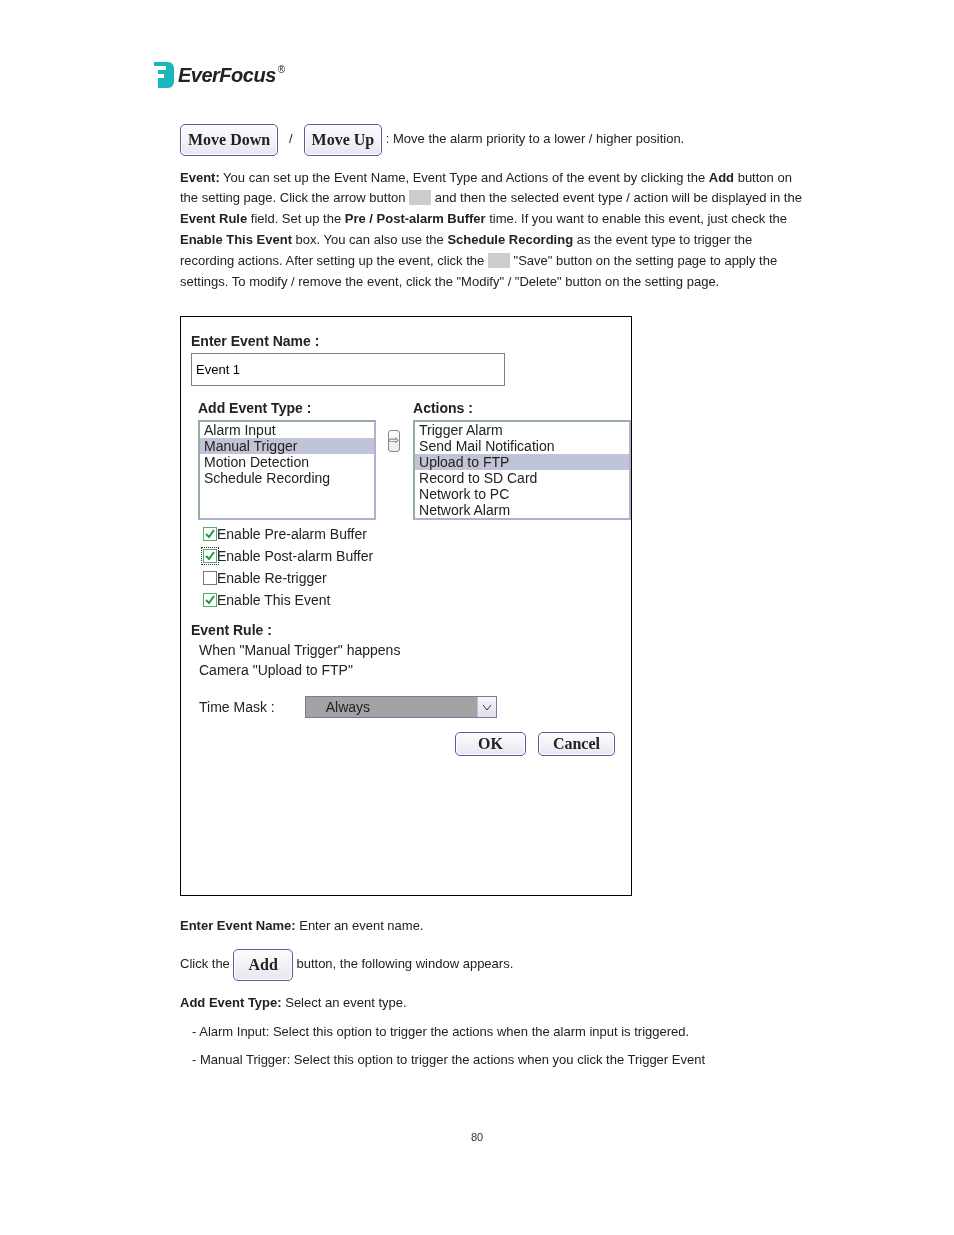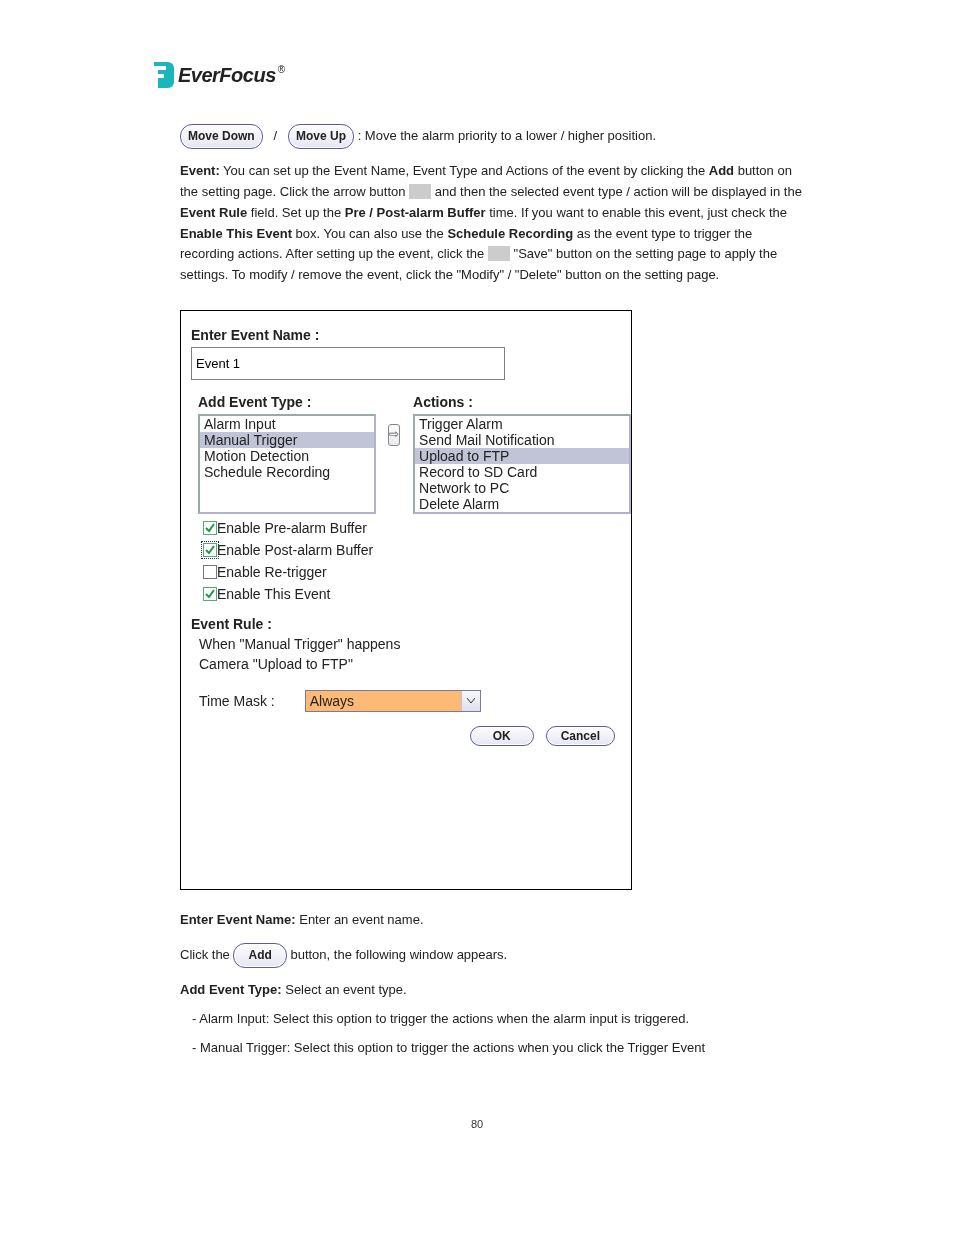--- a/index.html
+++ b/index.html
@@ -37,24 +37,24 @@
     font-size: 10px;
     vertical-align: top;
     margin-left: 2px;
   }
 
   
   .soft-btn {
     display: inline-block;
     border: 1px solid #5a5aa0;
     background: linear-gradient(#fdfdfd, #e6e6f2);
-    border-radius: 12px;
-    font-family: Liberation Sans, sans-serif;
+    border-radius: 5px;
+    font-family: Liberation Serif, serif;
     font-weight: bold;
-    font-size: 12px;
+    font-size: 16px;
     padding: 2px 7px;
     box-shadow: inset 0 0 0 1px #ffffff;
     vertical-align: middle;
   }
   .soft-btn-wide { padding: 2px 14px; }
 
   .body-text {
     font-size: 13px;
     line-height: 1.6;
     margin: 12px 0;
@@ -161,22 +161,22 @@
     font-size: 14px;
   }
   .select {
     border: 1px solid #7a7aa0;
     width: 170px;
     height: 20px;
     display: flex;
     align-items: center;
     justify-content: space-between;
     font-size: 14px;
-    padding-left: 4px;
-    background:#fdba74;
+    padding-left: 20px;
+    background:#a3a3a3;
   }
   .select .caret-box {
     width: 18px; height: 100%;
     border-left: 1px solid #c0c0d0;
     display:flex; align-items:center; justify-content:center;
     background: linear-gradient(#f6f6fb,#e0e0ee);
   }
   .btn-row {
     display: flex;
     justify-content: flex-end;
@@ -240,21 +240,21 @@
       <div class="arrow-btn">⇨</div>
 
       <div class="col">
         <div class="dlg-label">Actions :</div>
         <div class="list-box actions-box">
           <div class="item">Trigger Alarm</div>
           <div class="item">Send Mail Notification</div>
           <div class="item sel">Upload to FTP</div>
           <div class="item">Record to SD Card</div>
           <div class="item">Network to PC</div>
-          <div class="item">Delete Alarm</div>
+          <div class="item">Network Alarm</div>
         </div>
       </div>
     </div>
 
     <div class="chk-row">
       <span class="chk">
         <svg class="tick" viewBox="0 0 10 10">
             <polyline points="1,5 4,8 9,1" fill="none" stroke="#1a9c3a" stroke-width="2"></polyline>
           </svg>
       </span>

